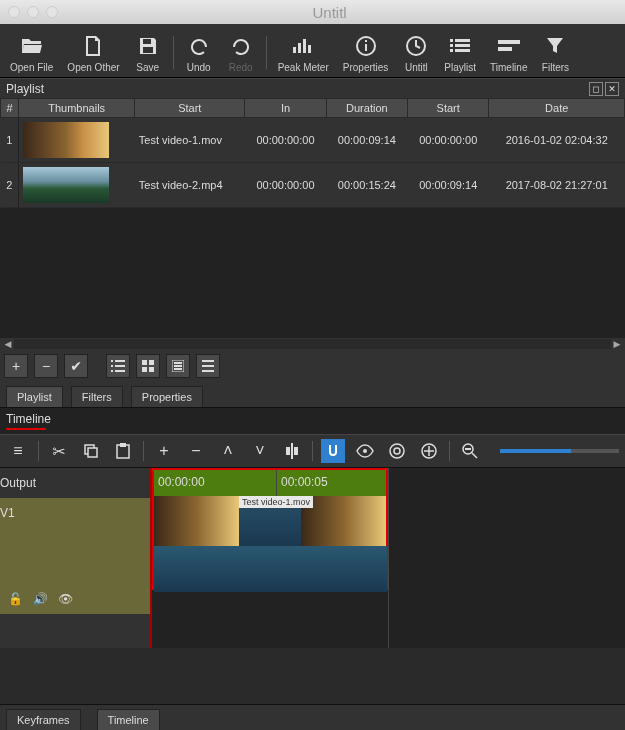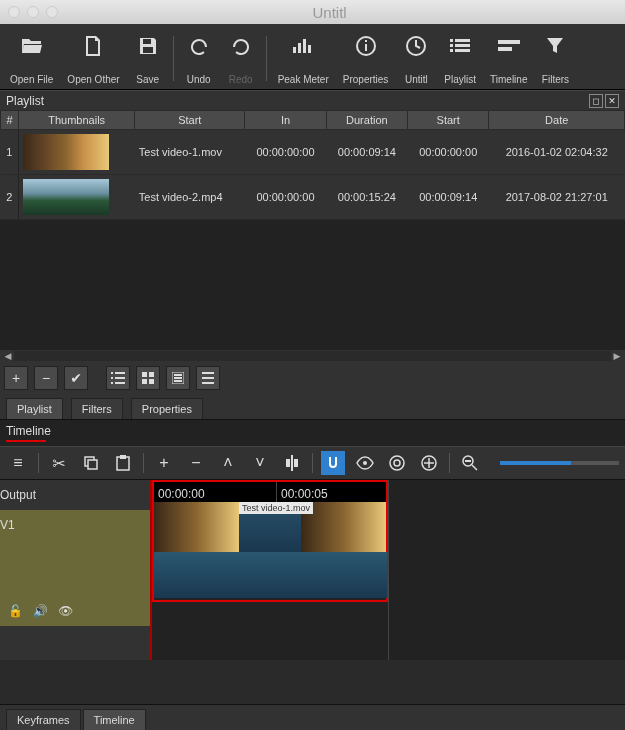--- a/index.html
+++ b/index.html
@@ -4,21 +4,21 @@
 <style>
 *{margin:0;padding:0;box-sizing:border-box;font-family:-apple-system,Helvetica,Arial,sans-serif;font-size:12px;color:#ddd;user-select:none}
 body{width:625px;height:730px;background:#2a2a2a;overflow:hidden;position:relative}
 .titlebar{height:24px;background:linear-gradient(#e8e8e8,#d0d0d0);display:flex;align-items:center;padding:0 8px;color:#888}
 .traffic{display:flex;gap:7px;margin-right:auto}
 .traffic span{width:12px;height:12px;border-radius:50%;background:#e4e4e4;border:1px solid #ccc}
 .title{position:absolute;left:50%;color:#999;font-size:15px}
 .toolbar{background:#323232;padding:8px 4px 4px;display:flex;gap:2px;flex-wrap:wrap;border-bottom:1px solid #000}
 .tbitem{display:flex;flex-direction:column;align-items:center;justify-content:flex-end;padding:0 6px;min-width:40px;cursor:pointer}
 .tbitem .ico{height:28px;display:flex;align-items:center;justify-content:center;font-size:20px}
-.tbitem .lbl{font-size:10px;color:#ccc;margin-top:14px;white-space:nowrap}
+.tbitem .lbl{font-size:10px;color:#ccc;margin-top:2px;white-space:nowrap}
 .tbitem.dis .ico,.tbitem.dis .lbl{color:#666}
 .tbsep{width:1px;background:#555;margin:4px 3px}
 .panel-header{background:#323232;display:flex;align-items:center;padding:2px 6px;height:20px;font-size:11px;border-top:1px solid #444}
 .panel-header .icons{margin-left:auto;display:flex;gap:2px}
 .panel-header .icons span{width:14px;height:14px;border:1px solid #888;font-size:9px;line-height:12px;text-align:center;cursor:pointer}
 table{width:100%;border-collapse:collapse;background:#323232}
 th{background:#4a4a4a;border:1px solid #2a2a2a;padding:3px 4px;font-weight:normal;font-size:11px;text-align:center}
 td{padding:4px;border-bottom:1px solid #2a2a2a;text-align:center;font-size:11px;vertical-align:middle}
 td:first-child{border-right:1px solid #222;width:18px}
 .thumb{width:86px;height:36px}
@@ -43,31 +43,31 @@
 .tl-tools .sep{width:1px;height:20px;background:#555}
 .tl-slider{flex:1;height:4px;background:#555;position:relative;margin-left:10px}
 .tl-slider::before{content:'';position:absolute;left:0;width:60%;height:100%;background:#3080d0}
 .tl-body{display:flex;background:#222;height:180px}
 .tl-left{width:150px;background:#323232}
 .tl-left .row{height:30px;display:flex;align-items:center;padding:0 0;font-size:11px}
 .tl-left .v1row{background:#6a6838;height:116px;align-items:flex-start;padding-top:8px;position:relative}
 .tl-left .v1icons{position:absolute;bottom:8px;left:8px;display:flex;gap:10px;font-size:14px}
 .tl-right{flex:1;position:relative;background:#222;border-left:2px solid #a00}
 .tl-right .sel{position:absolute;left:0;top:0;width:236px;height:122px;border:2px solid #d00}
-.tl-times{height:20px;background:#000000;display:flex;color:#fff;font-size:11px}
+.tl-times{height:26px;background:#4d7c0f;display:flex;color:#fff;font-size:11px}
 .tl-times span{padding:5px 4px}
 .tl-times span:first-child{width:123px;border-right:1px solid #444}
 .v1track{height:50px;display:flex;background:#285068}
 .clip1{width:85px;background:linear-gradient(90deg,#3a2818,#8a6530,#e8c878);position:relative}
 .clip1 .lbltag{background:#e8e8e8;color:#333;font-size:9px;padding:1px 3px;white-space:nowrap}
 .clip2{width:63px;background:linear-gradient(180deg,#285068,#1a3850)}
 .clip3{width:85px;background:linear-gradient(90deg,#3a2818,#8a6530,#e8c878)}
 .v1bottom{height:46px;background:linear-gradient(180deg,#2a5870,#1a3850);width:233px}
 .tl-darkrest{position:absolute;left:236px;top:0;right:0;bottom:0;background:#222;border-left:1px solid #444}
-.bottom-tabs{background:#323232;display:flex;padding:4px 6px 0;gap:2px;position:absolute;bottom:0;left:0;right:0;border-top:1px solid #111}
+.bottom-tabs{background:#323232;display:flex;padding:4px 6px 0;gap:16px;position:absolute;bottom:0;left:0;right:0;border-top:1px solid #111}
 svg{fill:currentColor}
 </style>
 </head>
 <body>
 
 <div class="titlebar">
   <div class="traffic">
     <span></span>
     <span></span>
     <span></span>

